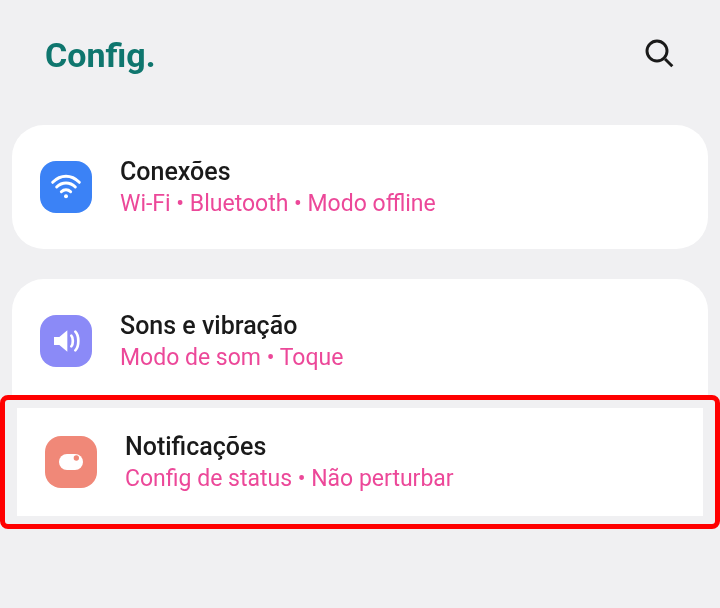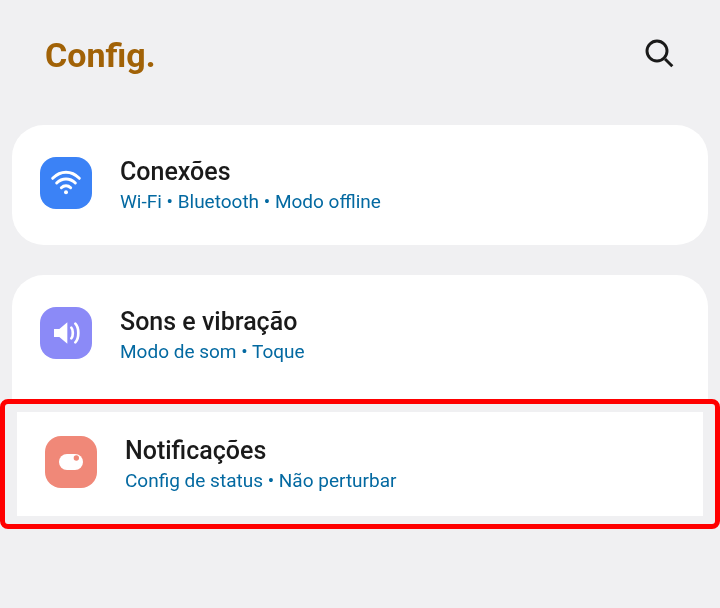--- a/index.html
+++ b/index.html
@@ -16,36 +16,36 @@
     }
     .header {
       display: flex;
       justify-content: space-between;
       align-items: center;
       padding: 35px 45px 50px 45px;
     }
     .header-title {
       font-size: 34px;
       font-weight: 700;
-      color: #a16207;
+      color: #0f766e;
     }
     .search-icon {
       width: 32px;
       height: 32px;
       cursor: pointer;
     }
     .card {
       background-color: #ffffff;
       border-radius: 32px;
       margin: 0 12px 30px 12px;
       padding: 8px 0;
     }
     .settings-item {
       display: flex;
-      align-items: flex-start;
+      align-items: center;
       padding: 24px 28px;
       cursor: pointer;
     }
     .item-icon {
       width: 52px;
       height: 52px;
       border-radius: 16px;
       display: flex;
       align-items: center;
       justify-content: center;
@@ -65,22 +65,22 @@
       display: flex;
       flex-direction: column;
     }
     .item-title {
       font-size: 25px;
       font-weight: 500;
       color: #1a1a1a;
       margin-bottom: 4px;
     }
     .item-subtitle {
-      font-size: 19px;
-      color: #0369a1;
+      font-size: 23px;
+      color: #ec4899;
       font-weight: 400;
     }
     .highlighted {
       border: 5px solid #ff0000;
       border-radius: 8px;
       margin: 0;
       padding: 8px 12px;
     }
     .highlighted .settings-item {
       padding: 24px 28px;
@@ -109,21 +109,21 @@
         <circle cx="12" cy="19" r="1.5" fill="white"></circle>
       </svg>
     </div>
     <div class="item-content">
       <div class="item-title">Conexões</div>
       <div class="item-subtitle">Wi-Fi  •  Bluetooth  •  Modo offline</div>
     </div>
   </div>
 </div>
 
-<div class="card" style="padding-bottom:12px; margin-bottom:0; border-bottom-left-radius:0; border-bottom-right-radius:0;">
+<div class="card" style="padding-bottom:0; margin-bottom:0; border-bottom-left-radius:0; border-bottom-right-radius:0;">
   <div class="settings-item">
     <div class="item-icon icon-purple">
       <svg width="32" height="32" viewBox="0 0 24 24" fill="none">
         <path d="M3 9V15H7L13 20V4L7 9H3Z" fill="white"></path>
         <path d="M16 8C17.5 9.5 17.5 14.5 16 16" stroke="white" stroke-width="2" stroke-linecap="round"></path>
         <path d="M19 5C22 8 22 16 19 19" stroke="white" stroke-width="2" stroke-linecap="round"></path>
       </svg>
     </div>
     <div class="item-content">
       <div class="item-title">Sons e vibração</div>

